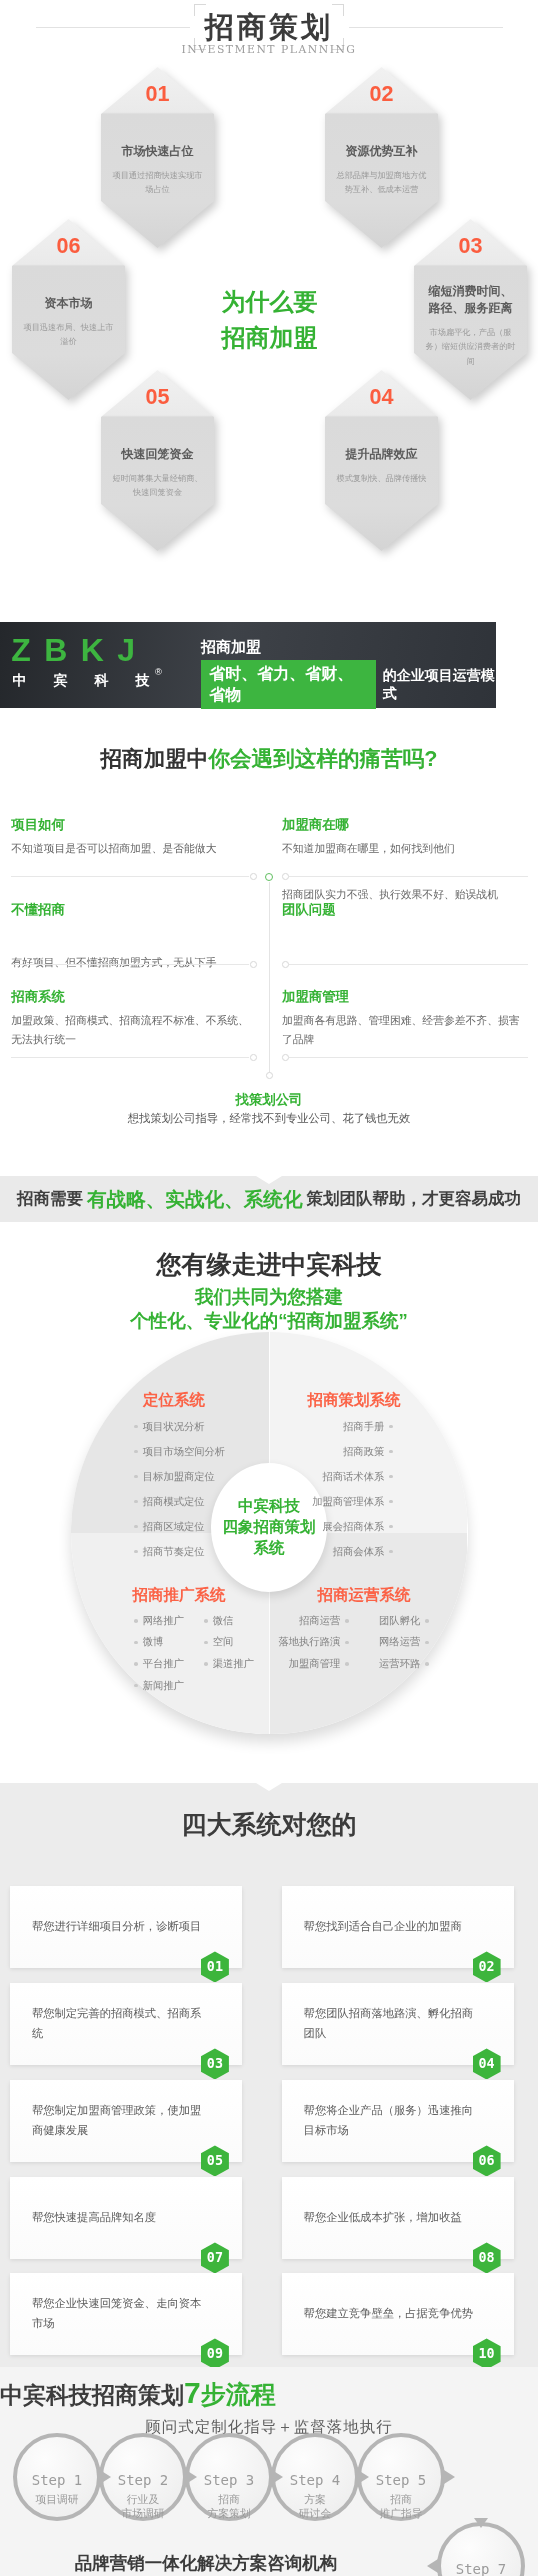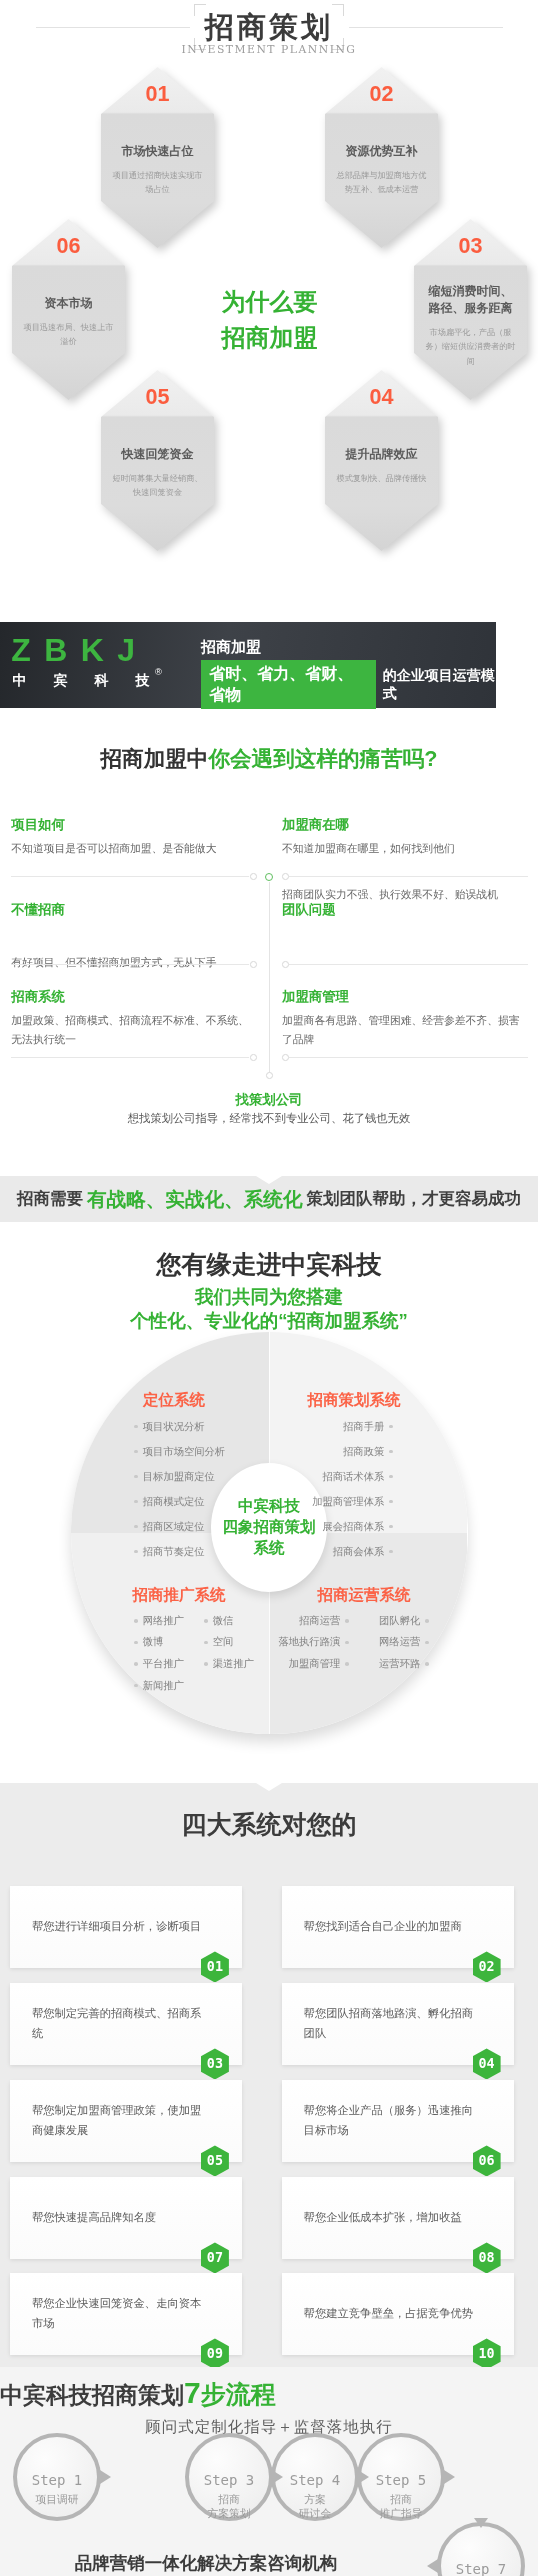--- a/index.html
+++ b/index.html
@@ -385,20 +385,25 @@
   <div class="process">
     <div class="t">
       <span class="b">中宾科技招商策划</span><span class="n">7</span><span class="g">步流程</span>
     </div>
     <div class="sub">顾问式定制化指导＋监督落地执行</div>
 
     <div class="step" style="left:13px;z-index:8;">
       <div class="s-label">Step 1</div>
       <div class="s-name pre">项目调研</div>
     </div>
+    <div class="step" style="left:99px;z-index:7;">
+      <div class="s-label">Step 2</div>
+      <div class="s-name pre">行业及
+市场调研</div>
+    </div>
     <div class="step" style="left:185px;z-index:6;">
       <div class="s-label">Step 3</div>
       <div class="s-name pre">招商
 方案策划</div>
     </div>
     <div class="step" style="left:271px;z-index:5;">
       <div class="s-label">Step 4</div>
       <div class="s-name pre">方案
 研讨会</div>
     </div>

